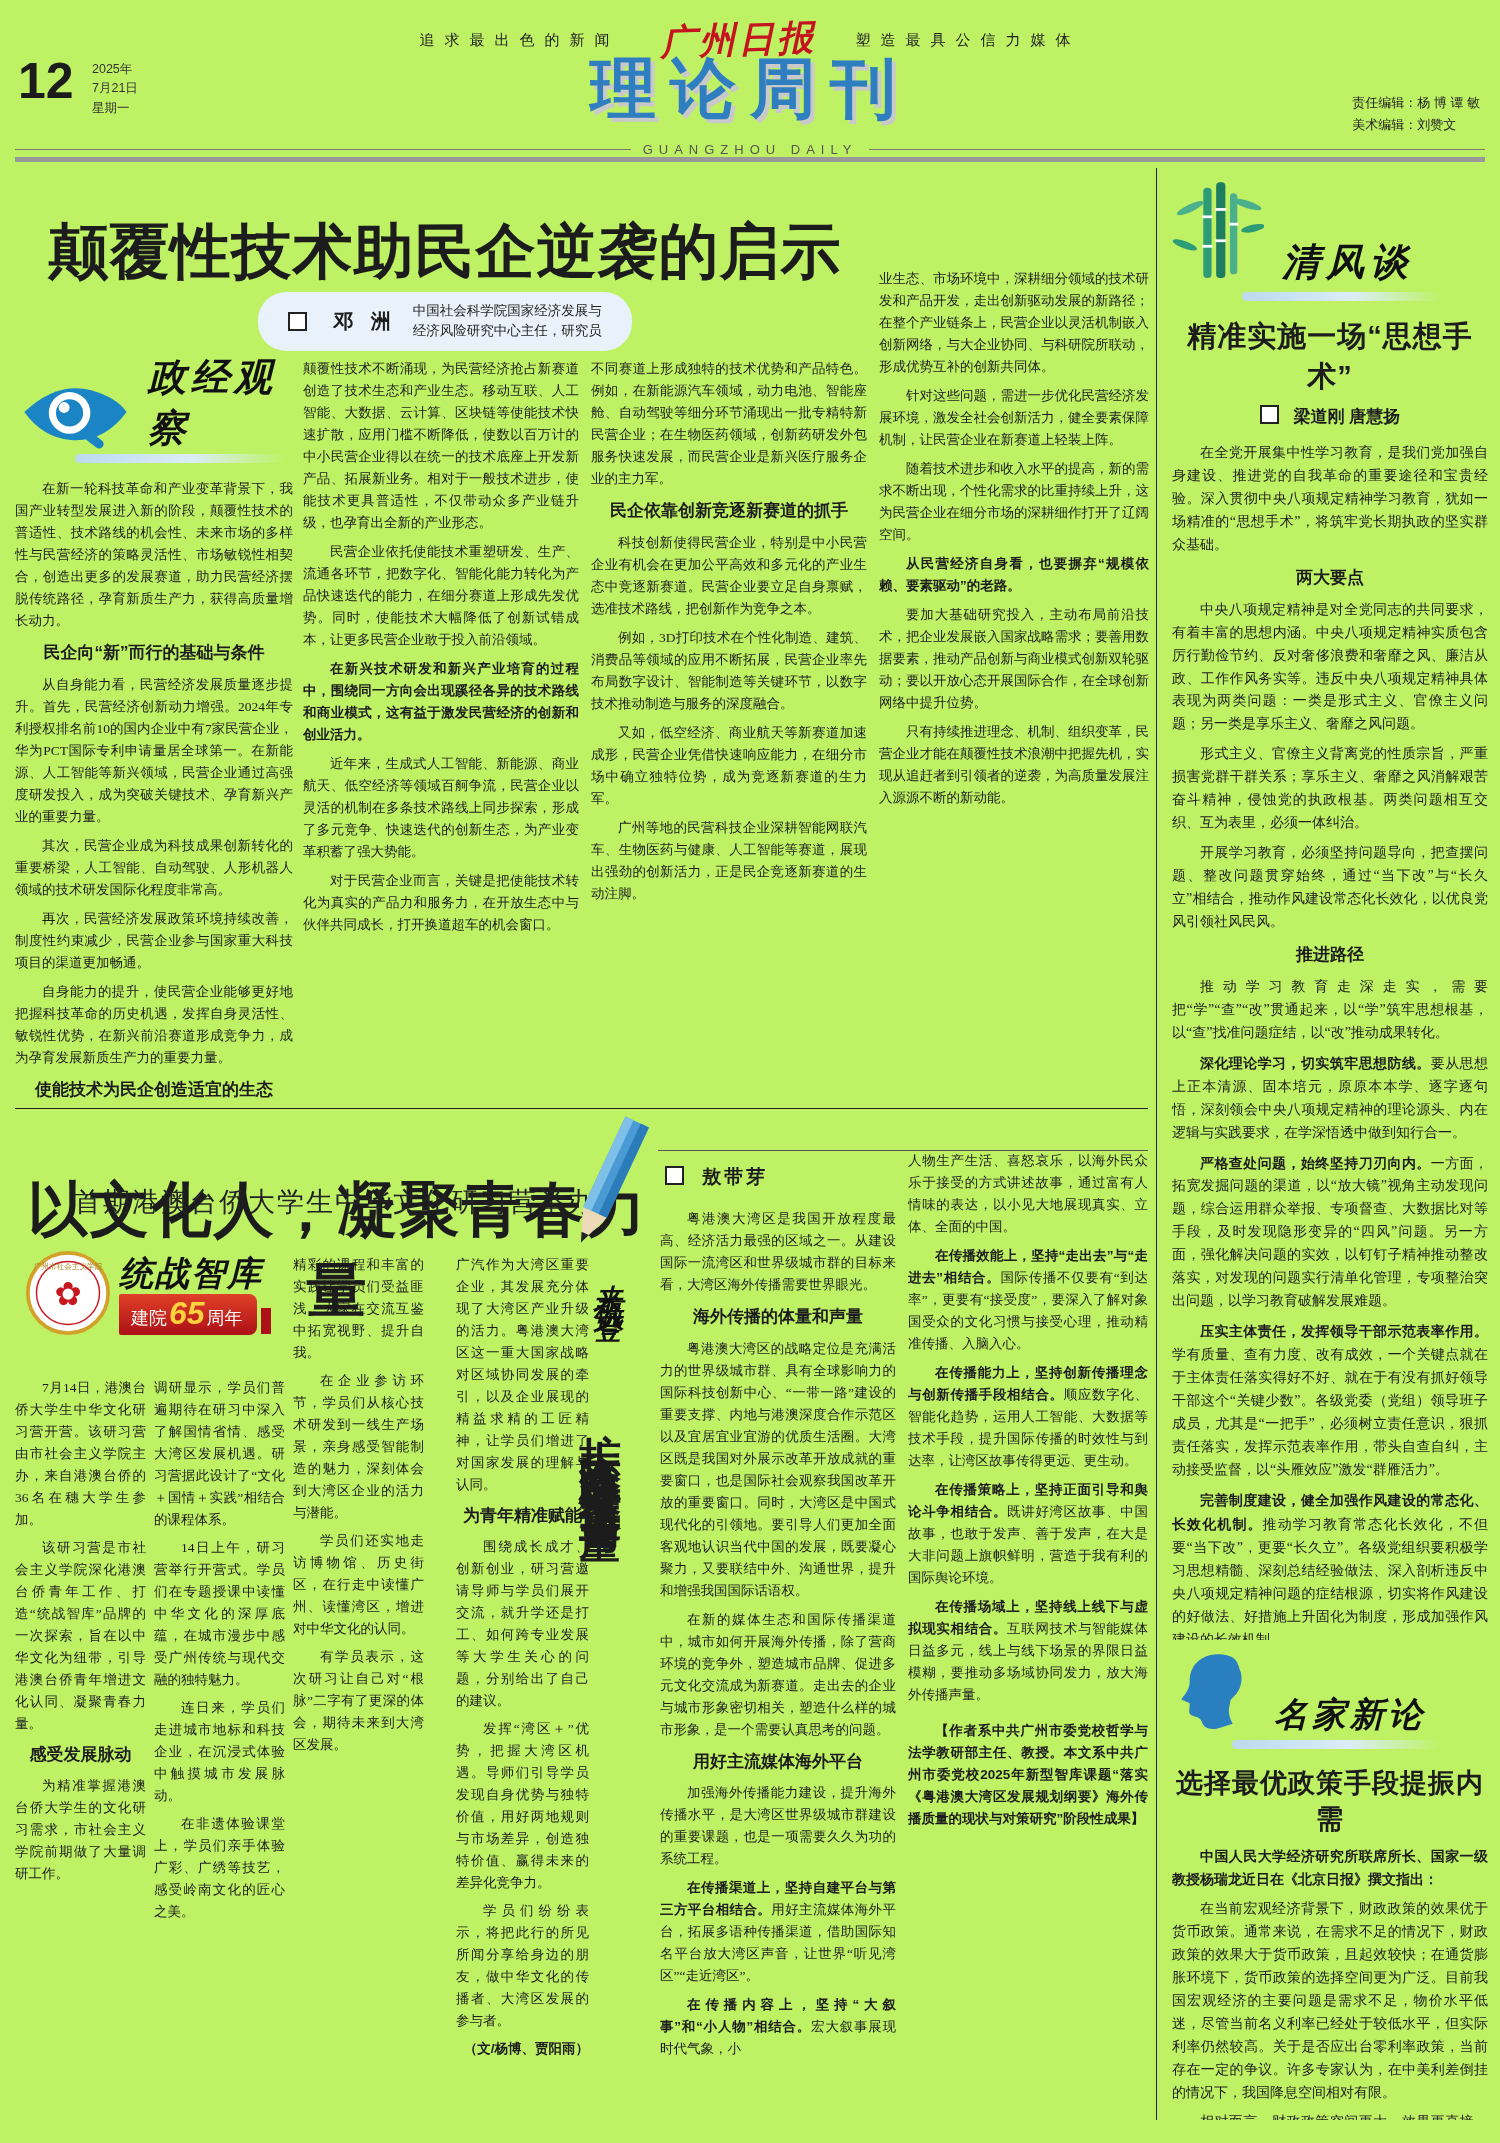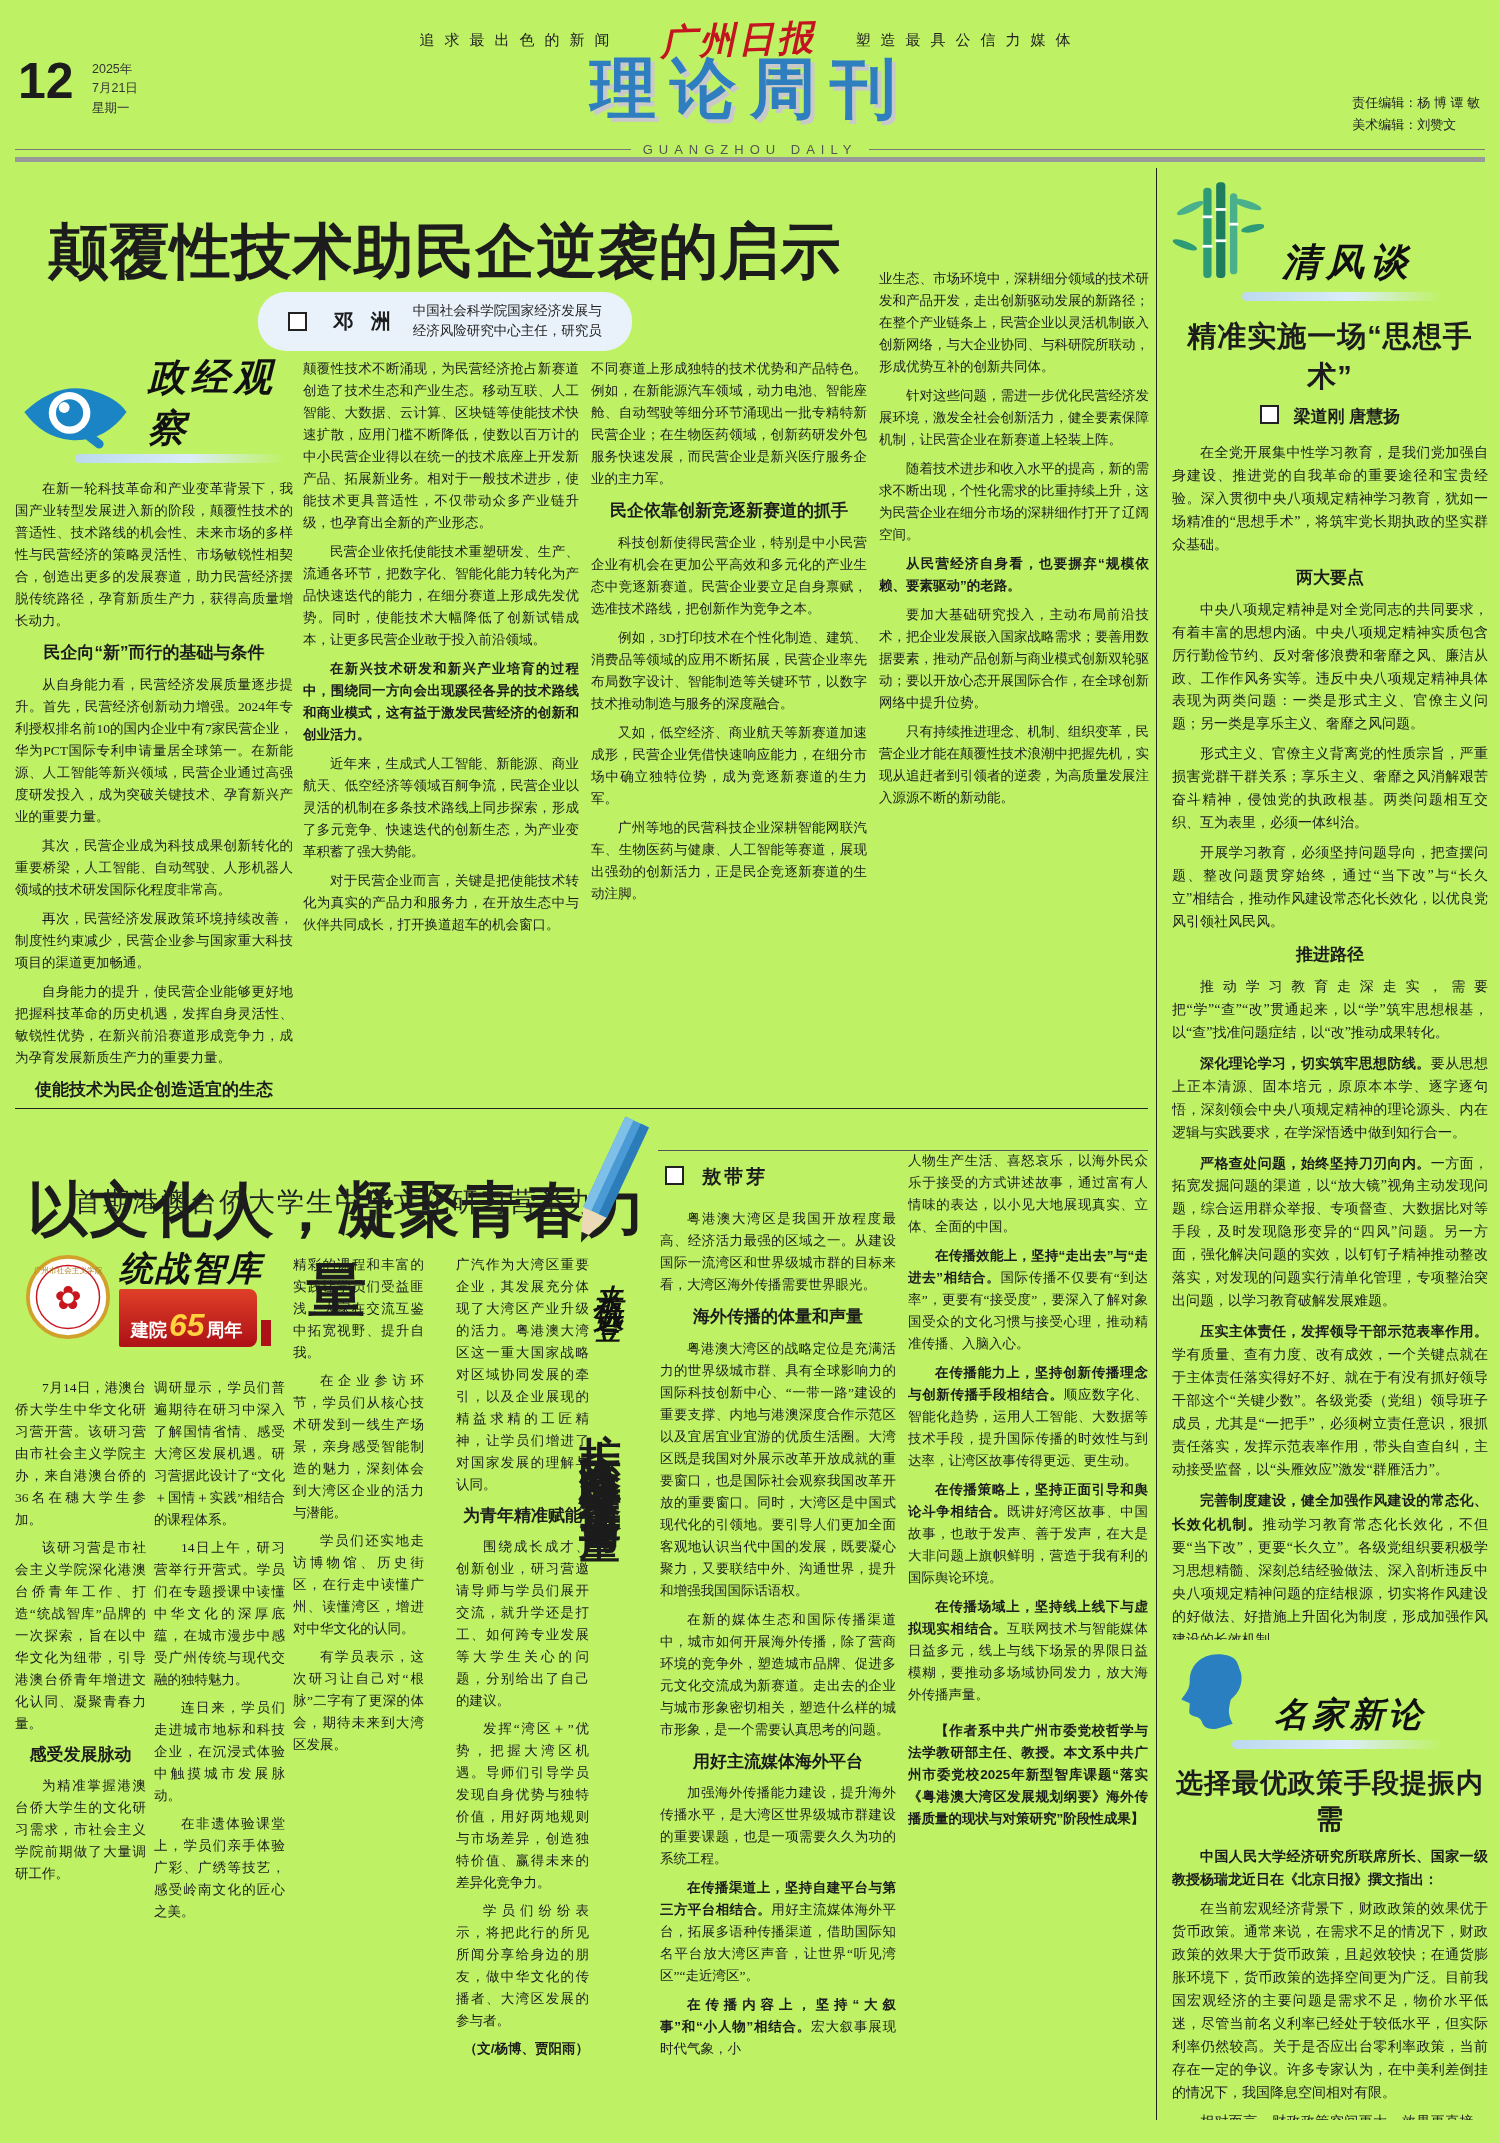--- a/index.html
+++ b/index.html
@@ -55,22 +55,22 @@
   .hrule{position:absolute;height:1px;background:#222;}
   .vrule{position:absolute;width:1px;background:#222;}
   
   .cul-title{position:absolute;left:15px;top:1120px;width:645px;text-align:center;
              font-family:"Liberation Sans",sans-serif;font-weight:900;font-size:60px;letter-spacing:2px;}
   .cul-sub{position:absolute;left:5px;top:1184px;width:660px;text-align:center;
            font-family:"Liberation Sans",sans-serif;font-size:27px;letter-spacing:2px;color:#222;}
   .tz-badge{position:absolute;left:25px;top:1250px;width:265px;display:flex;gap:8px;align-items:center;}
   .tz-name{font-size:34px;letter-spacing:2px;line-height:1.1;}
   .ribbon{display:inline-block;background:linear-gradient(180deg,#e04028,#ad1016);color:#fff;
-          font-family:"Liberation Sans",sans-serif;font-weight:bold;font-size:18px;
-          padding:18px 14px 3px 12px;border-radius:2px 8px 8px 2px;white-space:nowrap;}
+          font-family:"Liberation Sans",sans-serif;font-weight:normal;font-size:18px;
+          padding:1px 14px 3px 12px;border-radius:2px 8px 8px 2px;white-space:nowrap;}
   .ribbon b{font-size:32px;color:#ffd23e;font-style:italic;padding:0 2px;}
   .ribbon-tail{display:inline-block;width:10px;height:26px;background:#ad1016;margin-left:4px;
                vertical-align:middle;}
   .cul-col p{margin:0 0 6px;}
   
   .vert{writing-mode:vertical-rl;}
   .lg-label{position:absolute;left:588px;top:1262px;height:175px;font-size:28px;letter-spacing:10px;}
   .lg-headline{position:absolute;left:578px;top:1400px;height:695px;
                font-family:"Liberation Sans",sans-serif;font-weight:900;font-size:42px;
                letter-spacing:7px;line-height:1.05;}

